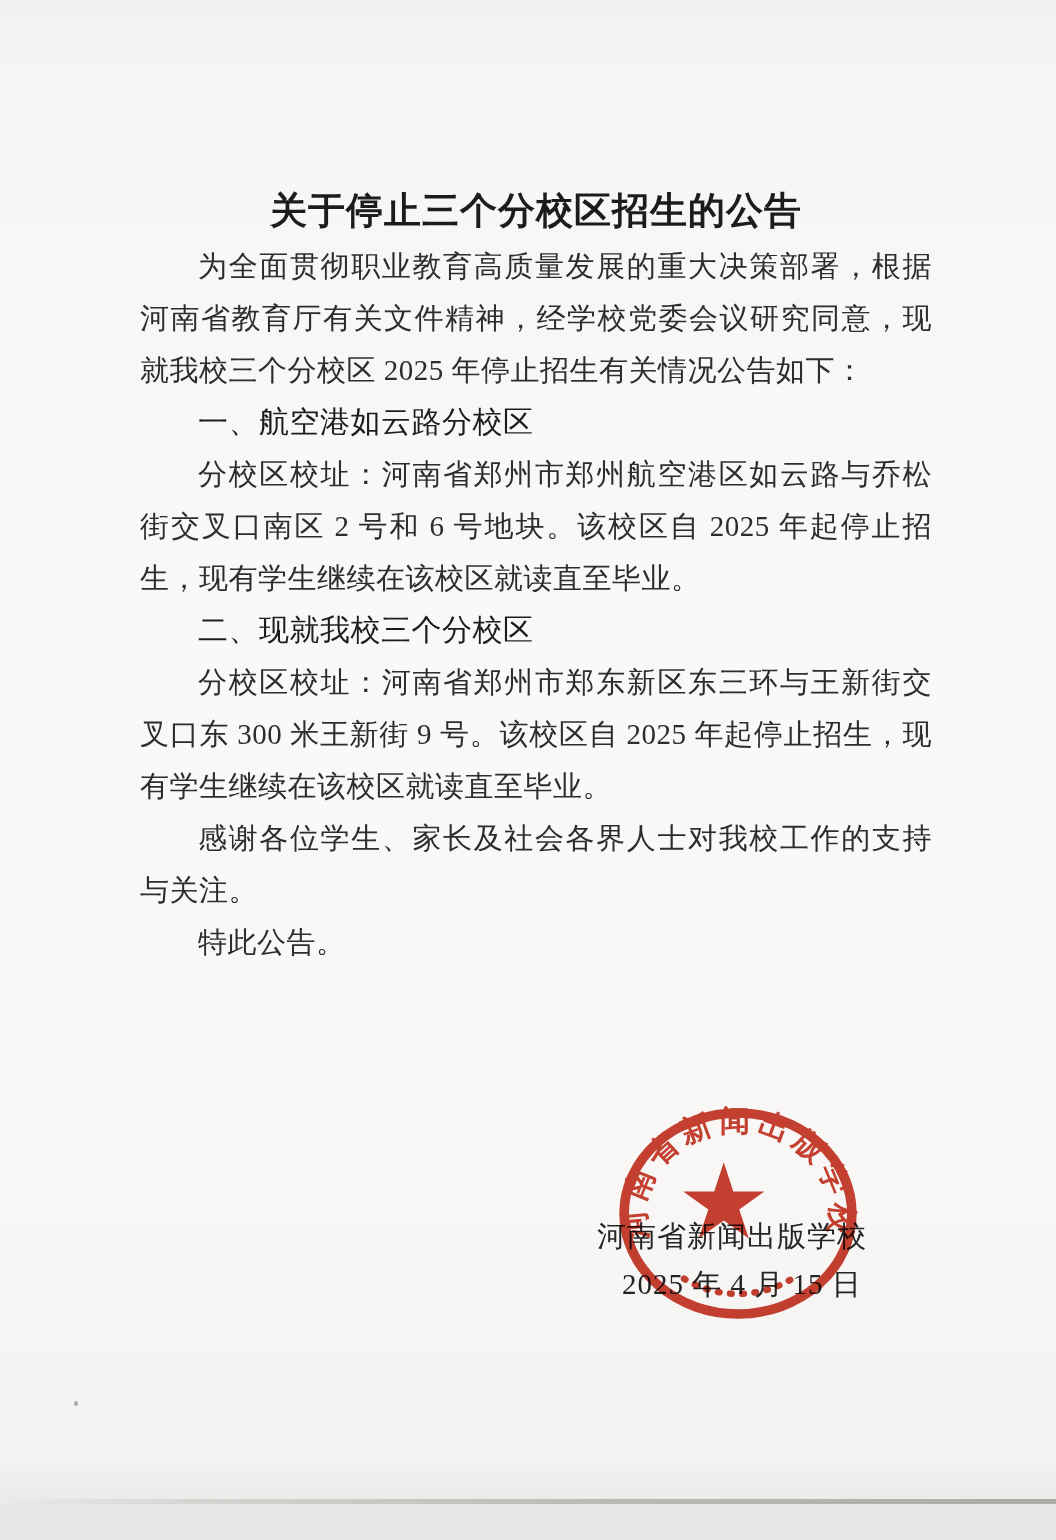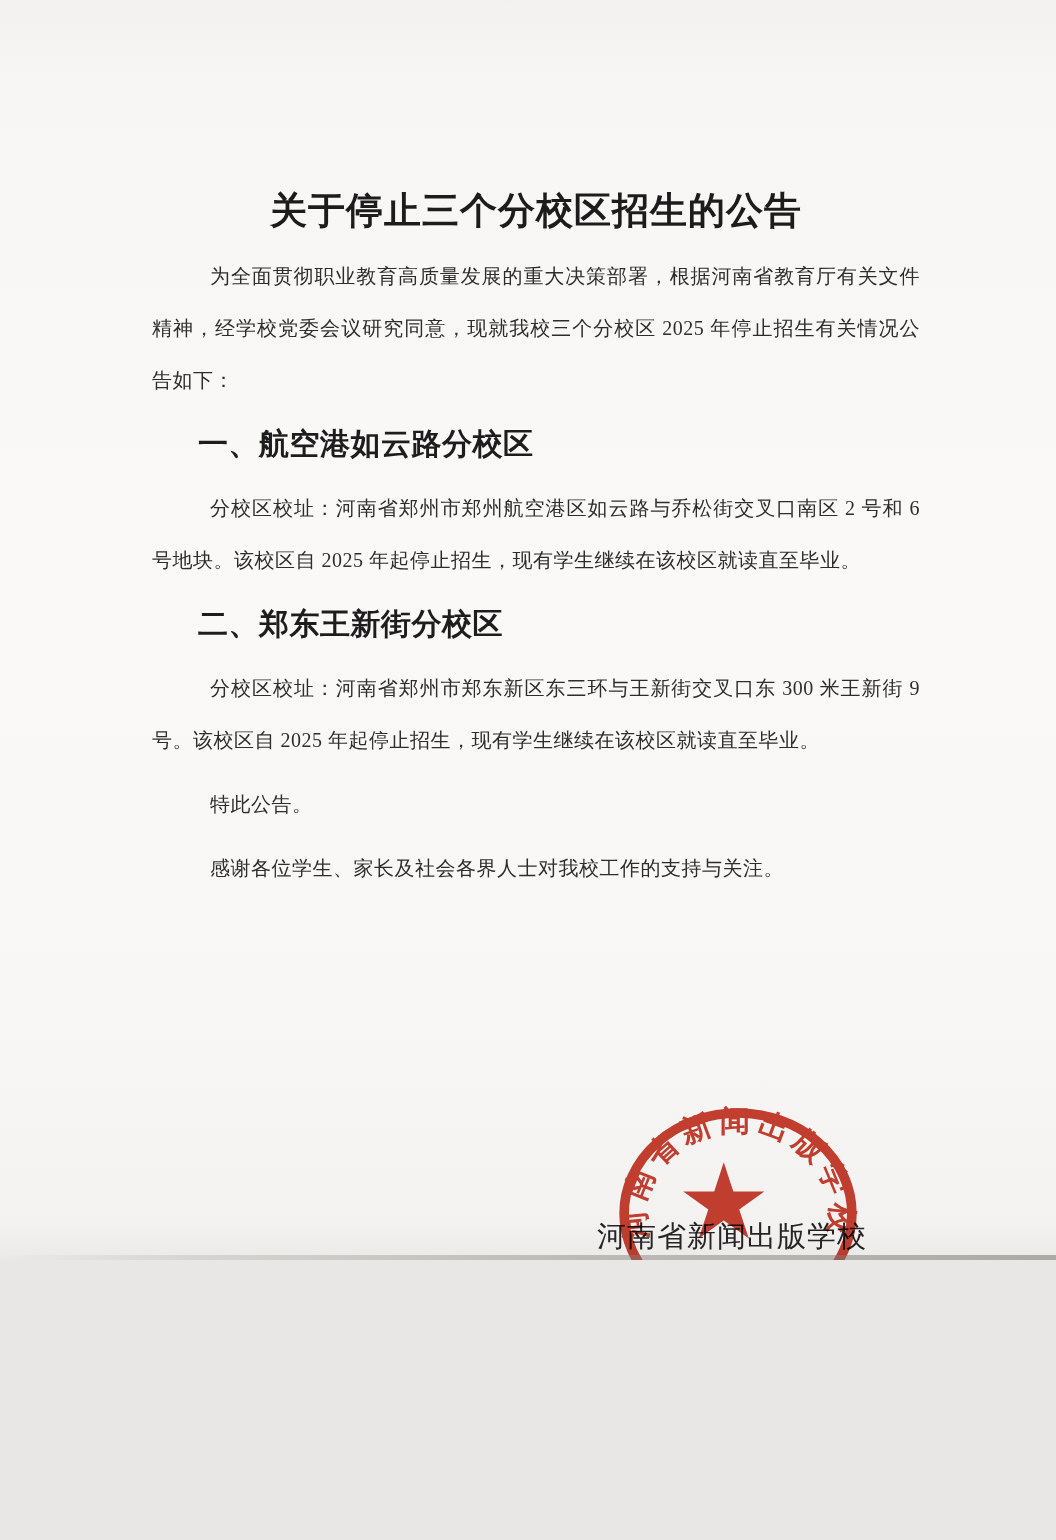--- a/index.html
+++ b/index.html
@@ -1,19 +1,19 @@
 <!DOCTYPE html>
 <html><head>
 <meta charset="utf-8">
 <style>
   html, body { margin: 0; padding: 0; background: #e8e7e5; }
   .page {
     position: relative;
     width: 1056px;
-    height: 1260px;
+    height: 1504px;
     margin: 0 auto;
     overflow: hidden;
     background: linear-gradient(180deg, #f2f1ef 0%, #f7f6f4 7%, #faf9f7 45%, #f8f7f5 80%, #f3f2f0 97%, #eceae8 100%);
     font-family: "Liberation Serif", "DejaVu Serif", serif;
     color: #2d2d2d;
   }
   .content {
     position: absolute;
     left: 140px;
     right: 124px;
@@ -23,31 +23,31 @@
     margin: 0 0 2px 0;
     font-family: "Liberation Sans", "DejaVu Sans", sans-serif;
     font-weight: 700;
     font-size: 37px;
     line-height: 54px;
     text-align: center;
     color: #1c1c1c;
     letter-spacing: 1px;
   }
   .para {
-    margin: 12px;
-    font-size: 20px;
+    margin: 0;
+    font-size: 29px;
     line-height: 52px;
     text-align: justify;
     text-indent: 58px;
     letter-spacing: 0.5px;
   }
   .heading {
     margin: 0;
     font-family: "Liberation Sans", "DejaVu Sans", sans-serif;
-    font-weight: 700;
+    font-weight: 400;
     font-size: 30px;
     line-height: 52px;
     text-indent: 58px;
     color: #1d1d1d;
     letter-spacing: 0.5px;
   }
   .signature {
     position: absolute;
     top: 1217px;
     left: 597px;
@@ -115,26 +115,26 @@
 <div class="page">
 
   <div class="content">
     <h1 class="title">关于停止三个分校区招生的公告</h1>
 
     <p class="para">为全面贯彻职业教育高质量发展的重大决策部署，根据河南省教育厅有关文件精神，经学校党委会议研究同意，现就我校三个分校区 2025 年停止招生有关情况公告如下：</p>
 
     <h2 class="heading">一、航空港如云路分校区</h2>
     <p class="para">分校区校址：河南省郑州市郑州航空港区如云路与乔松街交叉口南区 2 号和 6 号地块。该校区自 2025 年起停止招生，现有学生继续在该校区就读直至毕业。</p>
 
-    <h2 class="heading">二、郑东王新街分校区</h2>
+    <h2 class="heading">二、现就我校三个分校区</h2>
 
     <p class="para">分校区校址：河南省郑州市郑东新区东三环与王新街交叉口东 300 米王新街 9 号。该校区自 2025 年起停止招生，现有学生继续在该校区就读直至毕业。</p>
 
+    <p class="para">感谢各位学生、家长及社会各界人士对我校工作的支持与关注。</p>
     <p class="para">特此公告。</p>
-    <p class="para">感谢各位学生、家长及社会各界人士对我校工作的支持与关注。</p>
   </div>
 
   <div class="signature">河南省新闻出版学校</div>
   <div class="date">2025 年 4 月 15 日</div>
 
   <svg class="seal" viewBox="0 0 240 215" preserveAspectRatio="none" aria-hidden="true">
     <ellipse class="ring" cx="120" cy="107" rx="112" ry="100"></ellipse>
     <polygon class="star" points="106,56 115.4,85.1 145.9,85 121.2,102.9 130.7,132 106,114 81.3,132 90.8,102.9 66.1,85 96.6,85.1"></polygon>
     <path id="sealArc" fill="none" d="M 33.6 135 A 92 82 0 1 1 206.4 135"></path>
     <text class="arc-text" text-anchor="middle">

